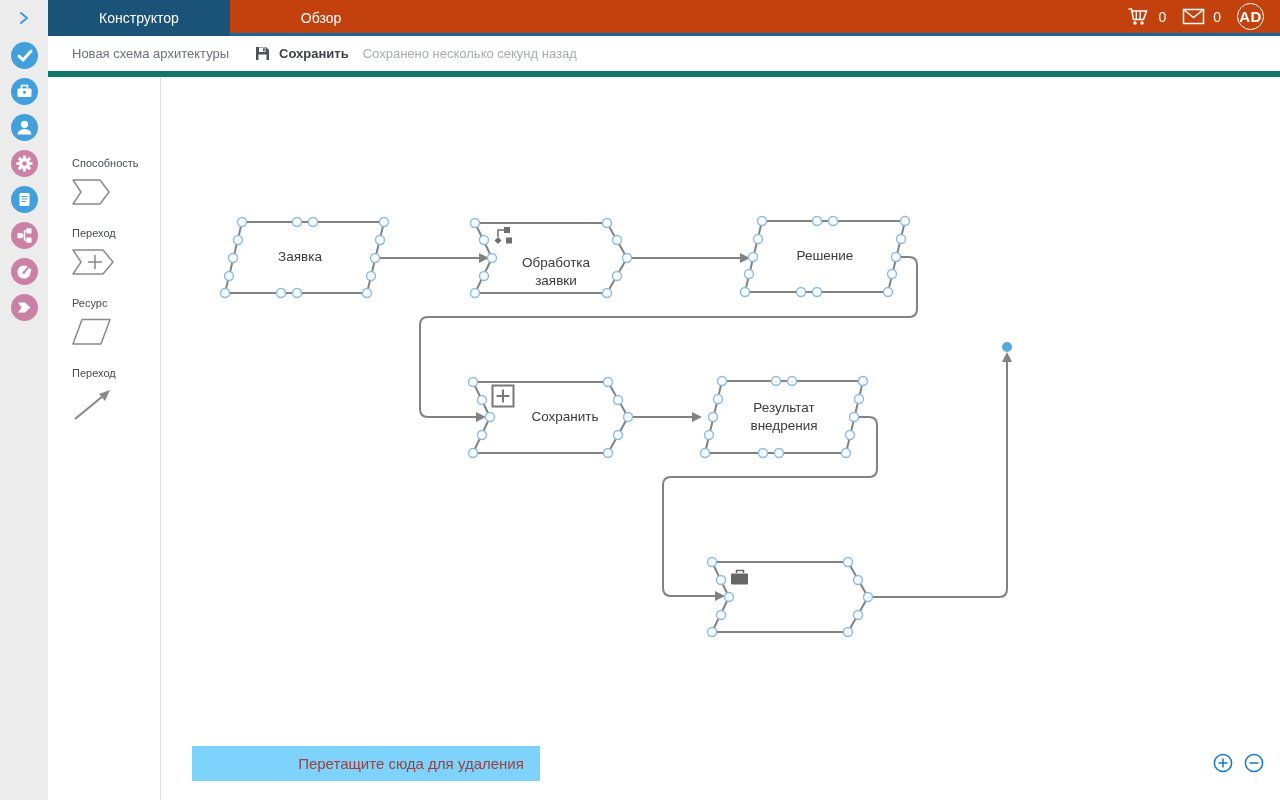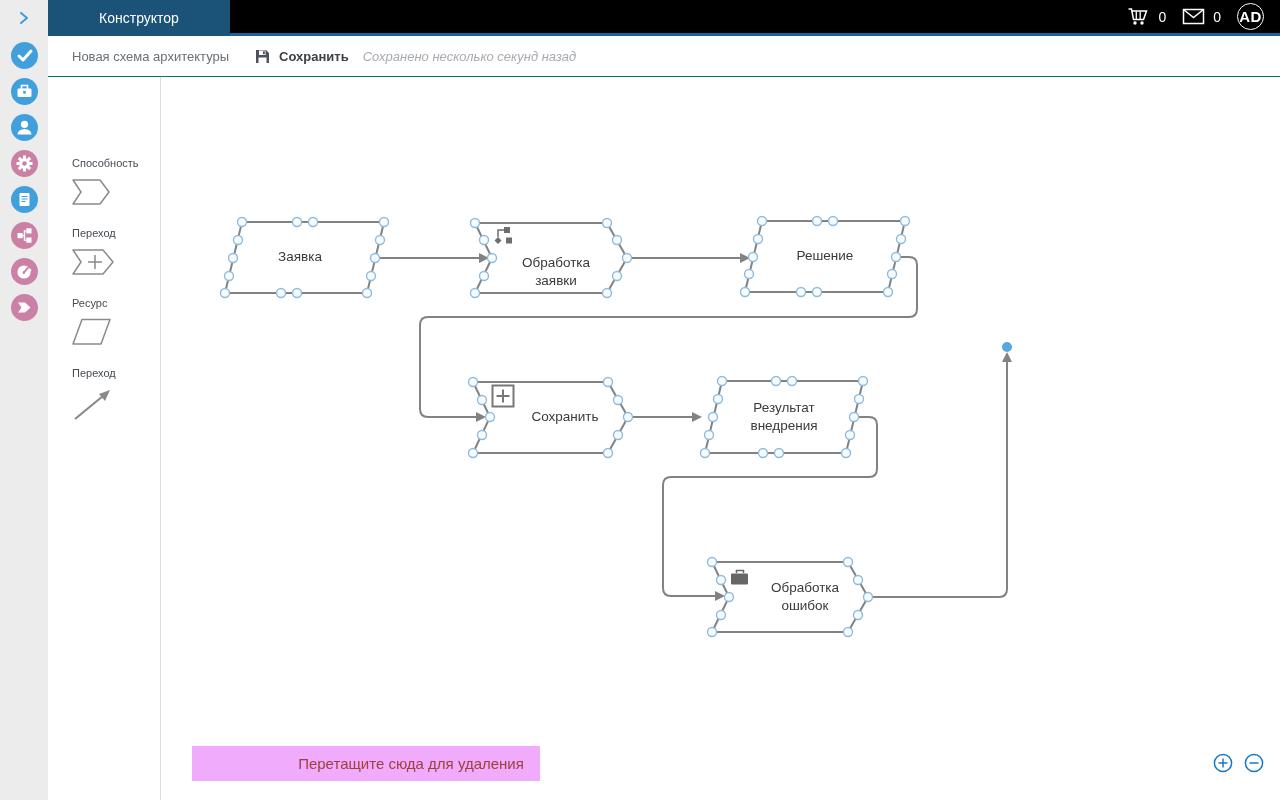--- a/index.html
+++ b/index.html
@@ -6,46 +6,46 @@
   html,body { width:1280px; height:800px; background:#fff; font-family:"Liberation Sans", sans-serif; }
   .page { position:relative; width:1280px; height:800px; overflow:hidden; background:#fff; }
 
   
   .rail { position:absolute; left:0; top:0; width:48px; height:800px; background:#ececec; z-index:5; }
   .rail-collapse { position:absolute; left:12px; top:6px; width:24px; height:24px; display:flex; align-items:center; justify-content:center; cursor:pointer; }
   .rail-icons { position:absolute; left:0; top:42px; width:48px; display:flex; flex-direction:column; align-items:center; gap:9px; }
   .rail-btn { width:27px; height:27px; border-radius:50%; display:flex; align-items:center; justify-content:center; cursor:pointer; }
 
   
-  .header { position:absolute; left:48px; top:0; width:1232px; height:36px; background:#000000; z-index:6; }
+  .header { position:absolute; left:48px; top:0; width:1232px; height:36px; background:#c2410c; z-index:6; }
   .header-strip { position:absolute; left:0; bottom:0; width:100%; height:3px; background:#15669f; z-index:1; }
   .tabs { position:absolute; left:0; top:0; height:36px; display:flex; z-index:2; }
   .tab { width:182px; height:36px; line-height:36px; text-align:center; color:#fff; font-size:14px; cursor:pointer; }
   .tab.active { background:#1b5277; }
   .header-right { position:absolute; right:0; top:0; height:33px; display:flex; align-items:center; gap:8px; padding-right:16px; z-index:2; }
   .hr-count { color:#fff; font-size:14px; margin-right:8px; }
   .avatar { width:27px; height:27px; border:1.5px solid #fff; border-radius:50%; display:flex; align-items:center; justify-content:center; color:#fff; font-size:15px; font-weight:bold; letter-spacing:.3px; cursor:pointer; }
 
   
-  .toolbar { position:absolute; left:48px; top:36px; width:1232px; height:41px; background:#fff; border-bottom:1px solid #0f766e; display:flex; align-items:center; padding-left:24px; z-index:6; }
+  .toolbar { position:absolute; left:48px; top:36px; width:1232px; height:41px; background:#fff; border-bottom:6px solid #0f766e; display:flex; align-items:center; padding-left:24px; z-index:6; }
   .doc-title { font-size:13px; color:#6a7178; margin-right:26px; }
   .save-btn { display:flex; align-items:center; gap:9px; cursor:pointer; }
   .save-label { font-size:13px; font-weight:bold; color:#3c4147; }
-  .save-status { font-size:13px; color:#a7acb1; margin-left:14px;font-style:italic; }
+  .save-status { font-size:13px; color:#a7acb1; margin-left:14px; }
 
   
   .palette { position:absolute; left:48px; top:77px; width:113px; height:723px; background:#fff; border-right:1px solid #dcdcdc; z-index:5; }
   .pal-item { position:absolute; left:24px; cursor:grab; }
   .pal-label { font-size:11px; color:#454b52; margin-bottom:9px; }
 
   
   .canvas-svg { position:absolute; left:0; top:0; z-index:1; }
   .node-label { position:absolute; z-index:2; display:flex; align-items:center; justify-content:center; text-align:center; font-size:13.5px; color:#3a3a3a; line-height:1.35; pointer-events:none; }
 
-  .delete-zone { position:absolute; left:192px; top:746px; width:348px; height:35px; background:#f0abfc; color:#9c403d; font-size:15px; display:flex; align-items:center; justify-content:center; padding-left:90px; z-index:2; }
+  .delete-zone { position:absolute; left:192px; top:746px; width:348px; height:35px; background:#7dd3fc; color:#9c403d; font-size:15px; display:flex; align-items:center; justify-content:center; padding-left:90px; z-index:2; }
   .zoom-controls { position:absolute; right:16px; top:753px; display:flex; gap:11px; z-index:2; }
   .zoom-btn { width:20px; height:20px; cursor:pointer; }
 </style>
 </head>
 <body>
 
 <div class="page">
 
   <svg class="canvas-svg" width="1280" height="800" viewBox="0 0 1280 800">
     <g fill="none" stroke="#828282" stroke-width="2">
@@ -187,21 +187,20 @@
           <circle cx="858" cy="615" r="4.5"></circle>
       </g>
     </g>
   </svg>
 
   <div class="node-label" style="left:240px; top:247px; width:120px; height:20px;">Заявка</div>
   <div class="node-label" style="left:506px; top:235px; width:100px; height:44px;margin-top:15px;">Обработка заявки</div>
   <div class="node-label" style="left:765px; top:246px; width:120px; height:20px;">Решение</div>
   <div class="node-label" style="left:505px; top:407px; width:120px; height:20px;">Сохранить</div>
   <div class="node-label" style="left:734px; top:395px; width:100px; height:44px;">Результат внедрения</div>
-  <div class="node-label" style="left:755px; top:575px; width:100px; height:44px;">Обработка ошибок</div>
 
   <div class="delete-zone">
     <span>Перетащите сюда для удаления</span>
   </div>
 
   <div class="zoom-controls">
     <svg class="zoom-btn" viewBox="0 0 20 20">
       <circle cx="10" cy="10" r="8.6" fill="none" stroke="#1878c4" stroke-width="1.5"></circle>
       <path d="M5.5,10 H14.5 M10,5.5 V14.5" stroke="#1878c4" stroke-width="1.5"></path>
     </svg>
@@ -275,20 +274,21 @@
           <polygon points="7,8.5 14,8.5 19.5,13.5 14,18.5 7,18.5 10.5,13.5" fill="#fff"></polygon>
         </svg>
       </div>
     </div>
   </div>
 
   <div class="header">
     <div class="header-strip"></div>
     <div class="tabs">
       <div class="tab active">Конструктор</div>
+      <div class="tab">Обзор</div>
     </div>
     <div class="header-right">
       <svg width="23" height="21" viewBox="0 0 23 21">
         <path d="M1.5,3 H4.5 L6.5,13.5 H16.5 L19.5,5 H5" fill="none" stroke="#fff" stroke-width="1.5"></path>
         <path d="M9.3,5.5 V13 M13.2,5.5 V13" stroke="#fff" stroke-width="1.3"></path>
         <circle cx="8" cy="17" r="1.7" fill="#fff"></circle>
         <circle cx="15" cy="17" r="1.7" fill="#fff"></circle>
       </svg>
       <span class="hr-count">0</span>
       <svg width="23" height="17" viewBox="0 0 23 17">

